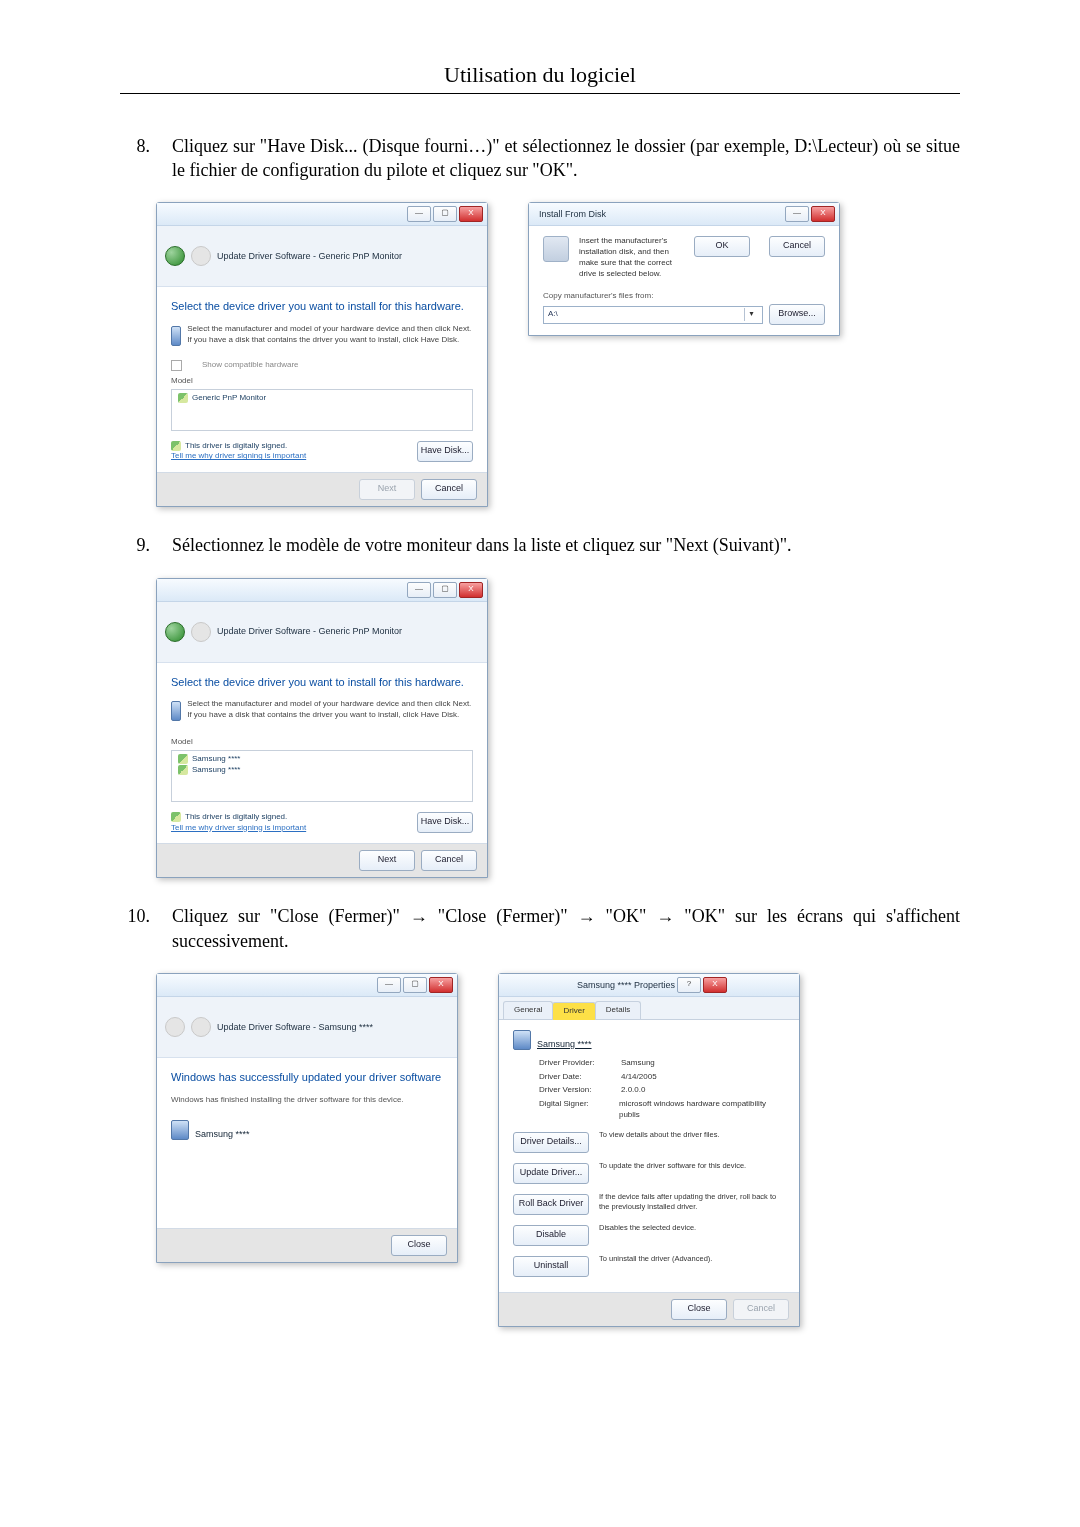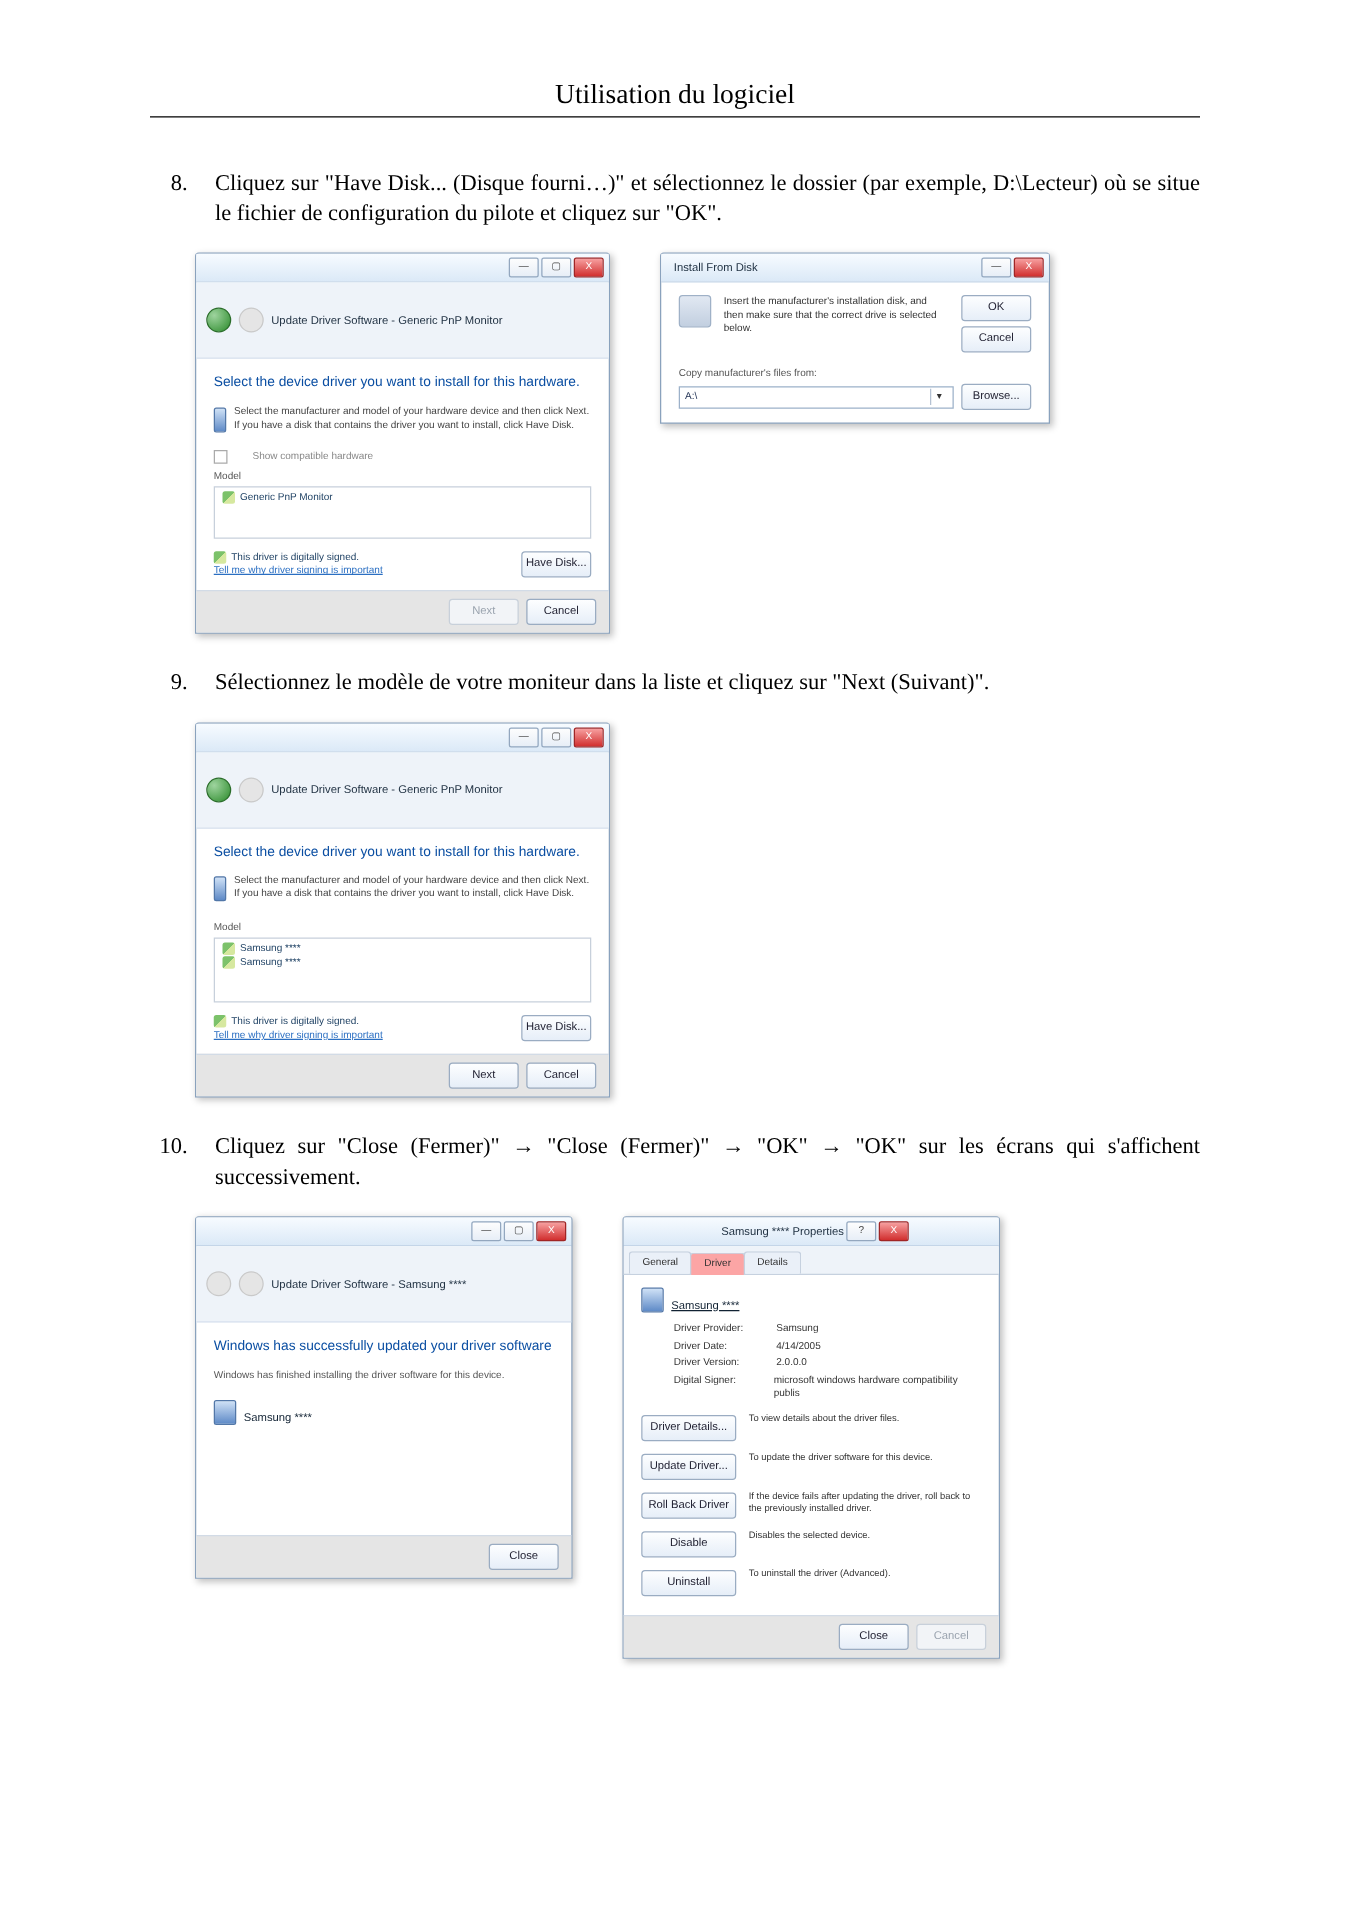--- a/index.html
+++ b/index.html
@@ -32,21 +32,21 @@
   .link{color:#2b6fc2;text-decoration:underline;font-size:8px}
   .btnrow{display:flex;justify-content:flex-end;gap:6px;background:#e5e5e5;border-top:1px solid #d2dbe6;padding:6px 10px}
   .btn{font-family:"Segoe UI",Tahoma,Arial,sans-serif;font-size:9px;min-width:54px;height:19px;line-height:17px;text-align:center;border:1px solid #9aacc2;border-radius:3px;background:linear-gradient(#fdfeff,#e6eef8);color:#223}
   .btn.dim{color:#9aa3ae;border-color:#c8d0da;background:#f2f4f7}
   .disketteicon{width:24px;height:24px;background:linear-gradient(#e1e8f2,#c2cfe0);border:1px solid #9fb1c7;border-radius:3px}
   .fileinput{display:flex;align-items:center;gap:6px}
   .fileinput .field{flex:1;height:16px;border:1px solid #9cb1c9;background:#fff;font-size:8px;color:#235;display:flex;align-items:center;padding:0 4px}
   .fileinput .field .ddicon{margin-left:auto;width:13px;height:13px;border-left:1px solid #b5c2d3;display:flex;align-items:center;justify-content:center;font-size:8px;color:#333}
   .tabs{display:flex;align-items:center;border-bottom:1px solid #c6d1df;padding:4px 20px 0 4px;background:#eef3f9;gap:0}
   .tab{font-size:8px;color:#333;padding:3px 10px;border:1px solid #c6d1df;border-bottom:none;background:#eaf0f8;border-radius:3px 3px 0 0;margin-right:-1px}
-  .tab.active{background:#fca5a5;position:relative;top:1px}
+  .tab.active{background:#fde047;position:relative;top:1px}
   .kv{display:flex;font-size:8px;color:#333;margin:3px 0}
   .kv .k{width:82px;color:#333}
   .kv .v{color:#333}
   .actbtn{min-width:74px;height:19px;margin:5px 0}
   .actrow{display:flex;align-items:flex-start;gap:10px}
   .desc{font-size:7.5px;color:#333;flex:1;padding-top:3px}
   .footer-rule{border:none;border-top:1px solid #000;margin-top:250px}
   .pagenum{text-align:center;font-size:18px;margin-top:8px}
 </style>
 </head>
@@ -108,21 +108,21 @@
       <div class="titlebar" style="justify-content:space-between">
         <span style="font-size:9px;color:#234;padding-left:6px">Install From Disk</span>
         <span style="display:flex;gap:2px">
           <div class="wbtn">—</div>
           <div class="wbtn close">X</div>
         </span>
       </div>
       <div class="body" style="display:flex;gap:10px;align-items:flex-start">
         <div class="disketteicon"></div>
         <div style="flex:1;font-size:8px;color:#333">Insert the manufacturer's installation disk, and then make sure that the correct drive is selected below.</div>
-        <div style="display:flex;flex-direction:column;gap:4px">
+        <div style="display:flex;flex-direction:row;gap:19px">
           <div class="btn">OK</div>
           <div class="btn">Cancel</div>
         </div>
       </div>
       <div class="body" style="padding-top:0">
         <div class="lbl">Copy manufacturer's files from:</div>
         <div class="fileinput">
           <div class="field">
             <span>A:\</span>
             <span class="ddicon">▾</span>

